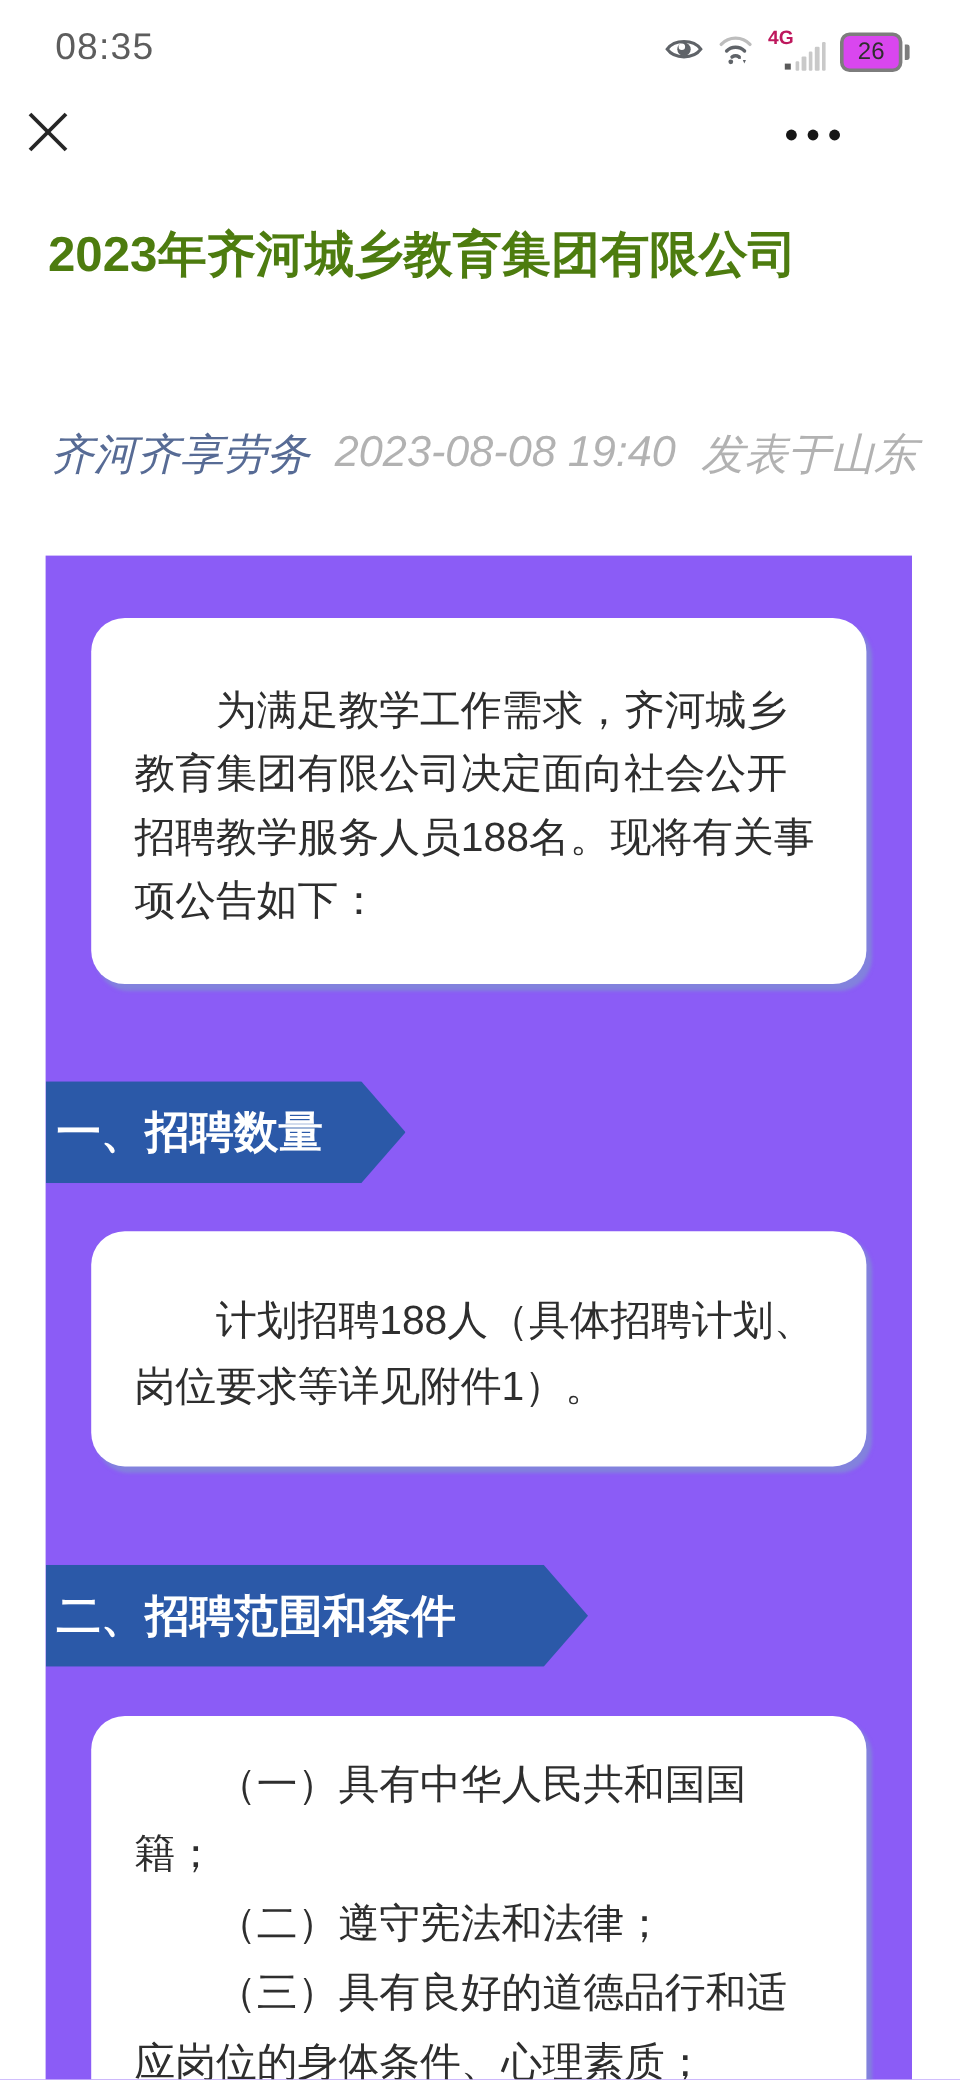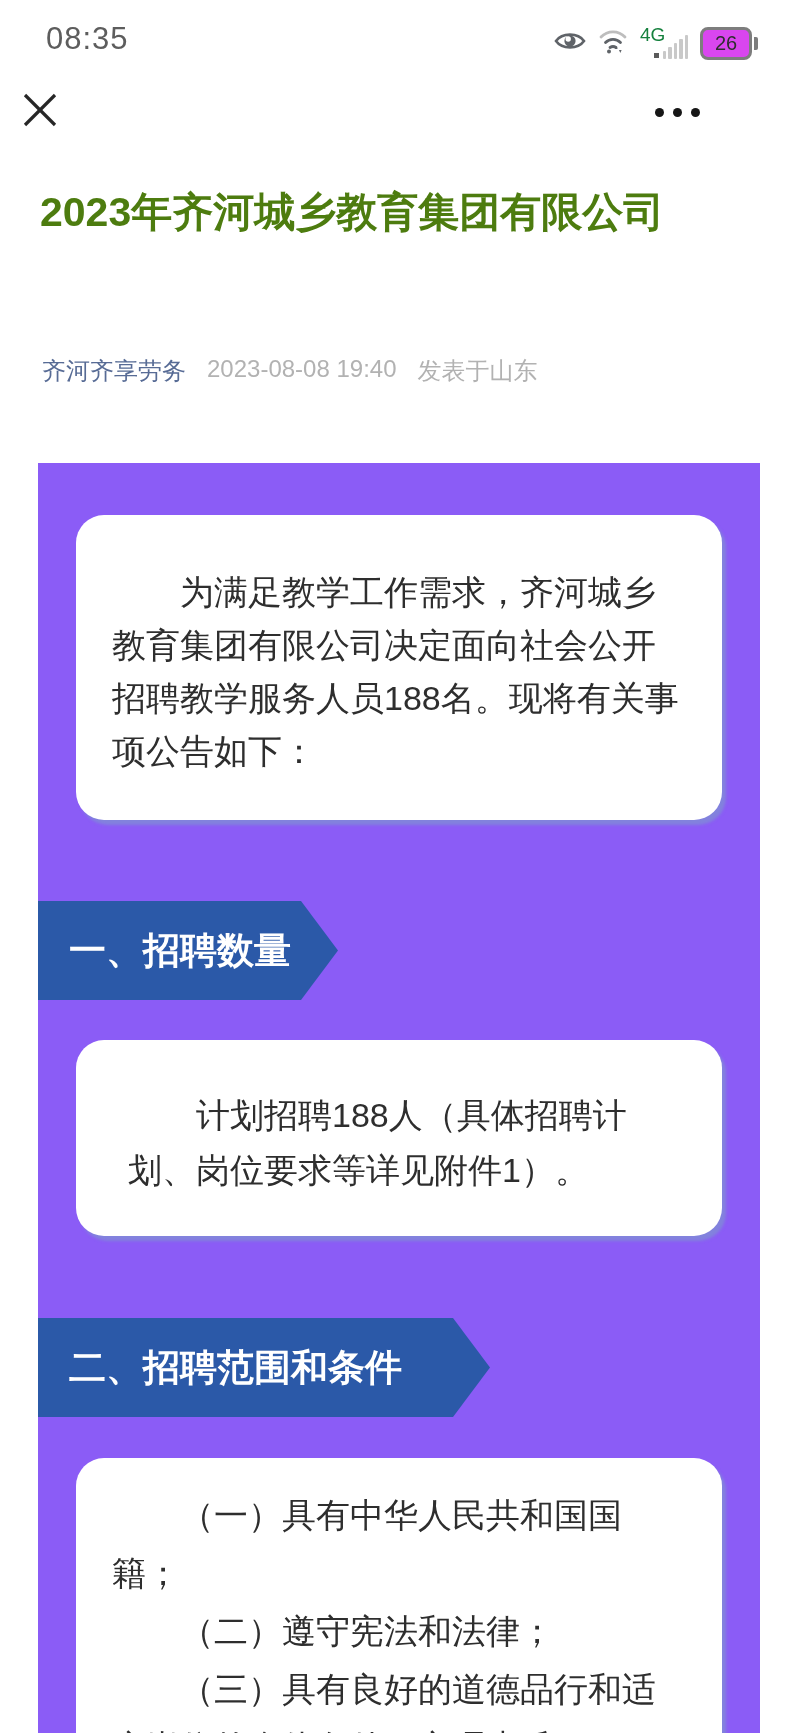--- a/index.html
+++ b/index.html
@@ -5,49 +5,49 @@
   html,body{margin:0;padding:0;}
   body{
     width:800px;height:1733px;overflow:hidden;position:relative;
     background:#ffffff;
     font-family:"Liberation Sans","DejaVu Sans",sans-serif;
   }
   
   .time{position:absolute;left:46px;top:21px;font-size:31px;color:#5d5d5d;letter-spacing:1px;}
   .status-icons{position:absolute;right:42px;top:26px;height:34px;display:flex;align-items:center;gap:12px;}
   .net{position:relative;width:48px;height:32px;}
-  .net-label{position:absolute;top:-3px;left:0;font-size:19px;font-weight:400;color:#15803d;}
+  .net-label{position:absolute;top:-3px;left:0;font-size:16px;font-weight:700;color:#be185d;}
   .net-dot{position:absolute;left:14px;bottom:1px;width:5px;height:5px;background:#5a5a5a;}
   .bars{position:absolute;right:0;bottom:0;display:flex;align-items:flex-end;gap:2px;}
   .bars i{display:block;width:3.5px;background:#c9c9c9;border-radius:1px;}
   .battery{display:flex;align-items:center;}
   .battery-body{width:46px;height:27px;border:3px solid #7d7d7d;border-radius:8px;background:#d946ef;
     display:flex;align-items:center;justify-content:center;font-size:20px;color:#2e2e2e;}
   .battery-nub{width:4px;height:13px;background:#7d7d7d;border-radius:0 2px 2px 0;margin-left:2px;}
   
   .close-btn{position:absolute;left:18px;top:88px;width:44px;height:44px;cursor:pointer;}
   .more-btn{position:absolute;right:100px;top:102px;display:flex;gap:9px;cursor:pointer;padding:6px 0;}
   .more-btn i{width:9px;height:9px;border-radius:50%;background:#161616;display:block;}
   
   .title{position:absolute;top:184px;left:40px;width:722px;font-size:41px;line-height:57px;
     font-weight:700;color:#4d7c0f;}
-  .byline{position:absolute;top:355px;left:42px;display:flex;gap:21px;font-size:24px;white-space:nowrap;}
+  .byline{position:absolute;top:355px;left:42px;display:flex;gap:21px;font-size:36px;white-space:nowrap;font-style:italic;}
   .author{color:#576b95;cursor:pointer;}
   .meta{color:#b2b2b2;}
   
   .content{position:absolute;top:463px;left:38px;width:722px;height:1270px;background:#8b5cf6;overflow:hidden;}
   .card{margin:0 38px;background:#ffffff;border-radius:28px;
     box-shadow:4px 5px 3px rgba(125,155,205,0.60);
     font-size:34px;color:#2e2e2e;}
   .card p{margin:0;text-indent:2em;}
   .card-1{margin-top:52px;padding:51px 36px 42px;line-height:53px;}
-  .card-2{margin-top:40px;padding:48px 52px 38px;line-height:55px;}
+  .card-2{margin-top:40px;padding:48px 36px 38px;line-height:55px;}
   .card-3{margin-top:41px;padding:28px 36px 60px;line-height:58px;}
-  .banner{background:#2b59a8;color:#ffffff;font-weight:700;font-size:37px;height:99px;
-    display:flex;align-items:center;padding-left:31px;box-sizing:border-box;
+  .banner{background:#2b59a8;color:#ffffff;font-weight:700;font-size:37px;height:85px;
+    display:flex;align-items:center;padding-left:9px;box-sizing:border-box;
     clip-path:polygon(0 0,calc(100% - 37px) 0,100% 50%,calc(100% - 37px) 100%,0 100%);}
   .banner-1{margin-top:81px;width:300px;}
   .banner-2{margin-top:82px;width:452px;}
 </style>
 </head>
 <body>
 
 <div class="time">08:35</div>
 <div class="status-icons">
   <span>

